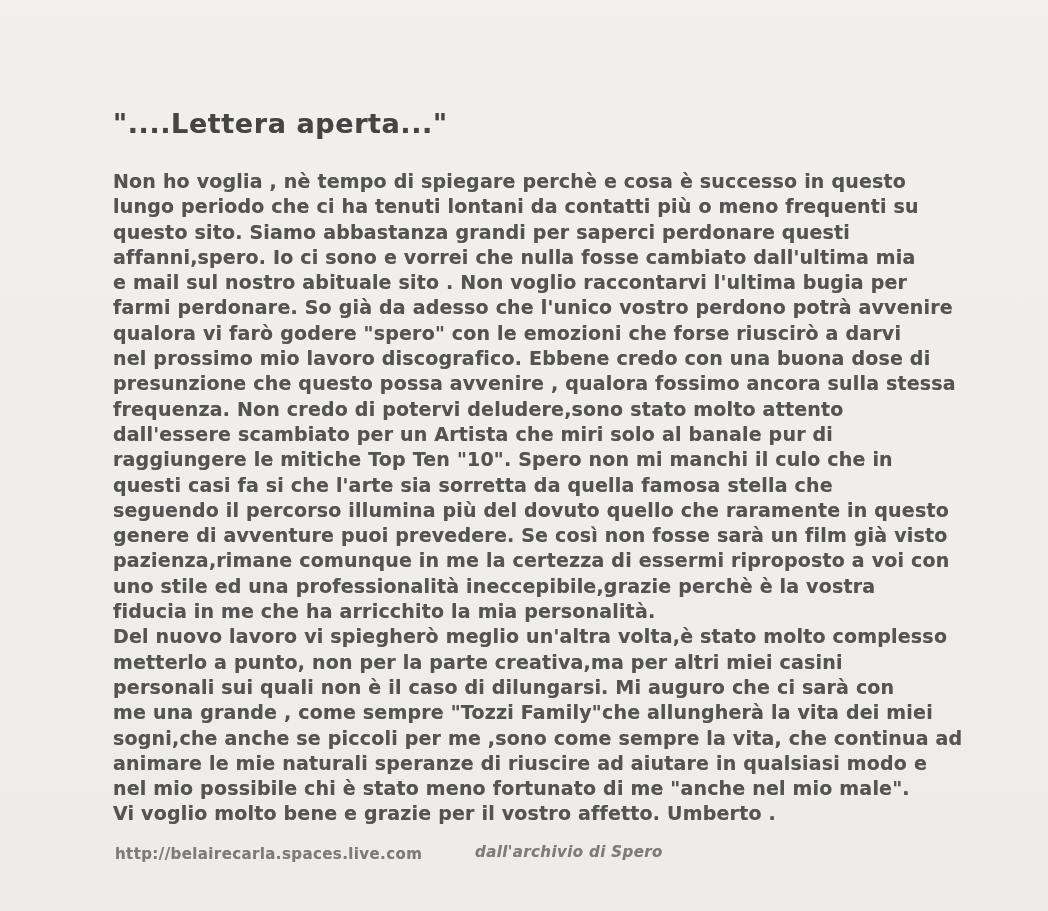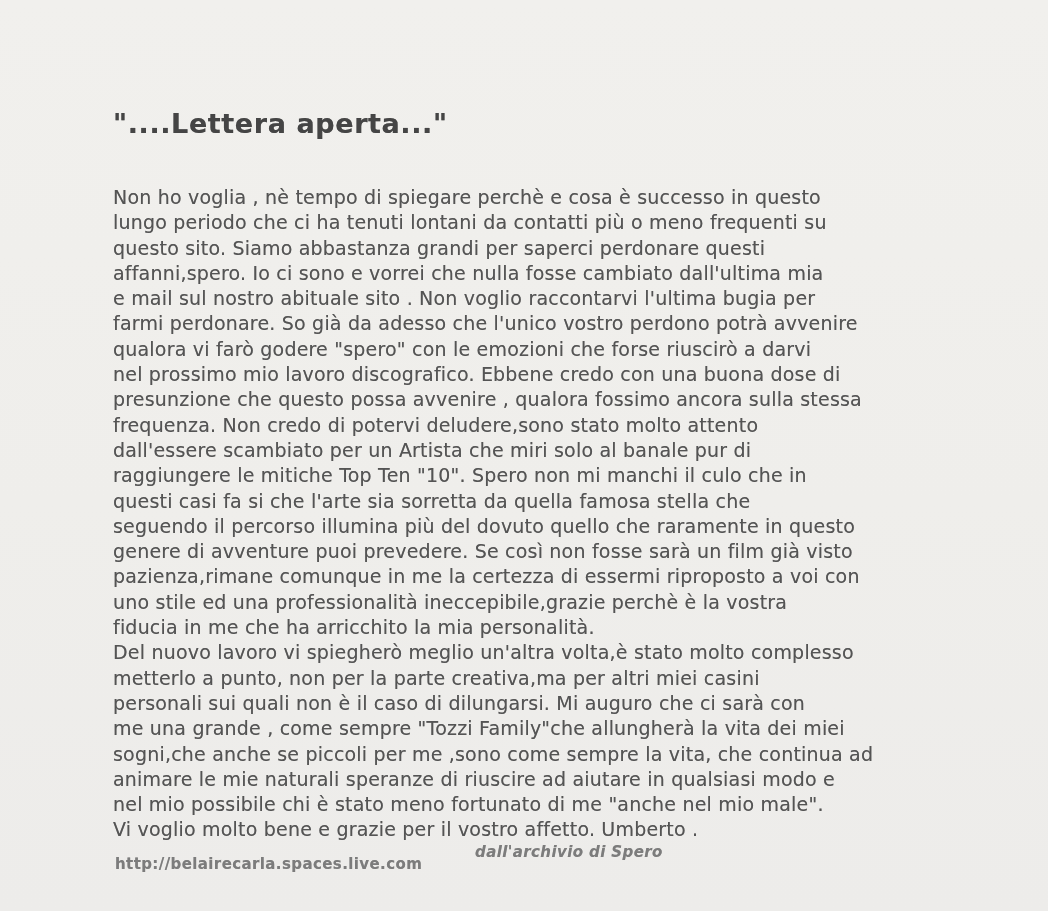--- a/index.html
+++ b/index.html
@@ -29,46 +29,46 @@
     margin: 0;
     font-size: 27px;
     font-weight: bold;
     letter-spacing: 0.6px;
     color: #454545;
     text-shadow: 0 0 0.6px rgba(70,70,70,0.55);
   }
   .letter-body {
     position: absolute;
     left: 113px;
-    top: 185px;
+    top: 169px;
     width: 860px;
     font-size: 19px;
     line-height: 25.3px;
     letter-spacing: 0.2px;
     color: #545454;
     white-space: pre-line;
     text-shadow: 0 0 0.6px rgba(84,84,84,0.5);
+    font-weight: bold;
   }
   .scan-footer {
     position: absolute;
     left: 0;
     top: 843px;
     width: 1048px;
     height: 30px;
   }
   .footer-url {
     position: absolute;
     left: 115px;
     top: 2px;
     font-size: 15px;
     font-weight: bold;
     letter-spacing: 0.4px;
     color: #7c7c7c;
     text-shadow: 0 0 0.6px rgba(124,124,124,0.5);
-    margin-top: 10px;
   }
   .footer-archive {
     position: absolute;
     left: 475px;
     top: 0px;
     font-size: 15px;
     font-weight: bold;
     font-style: italic;
     letter-spacing: 0.4px;
     color: #7c7c7c;

